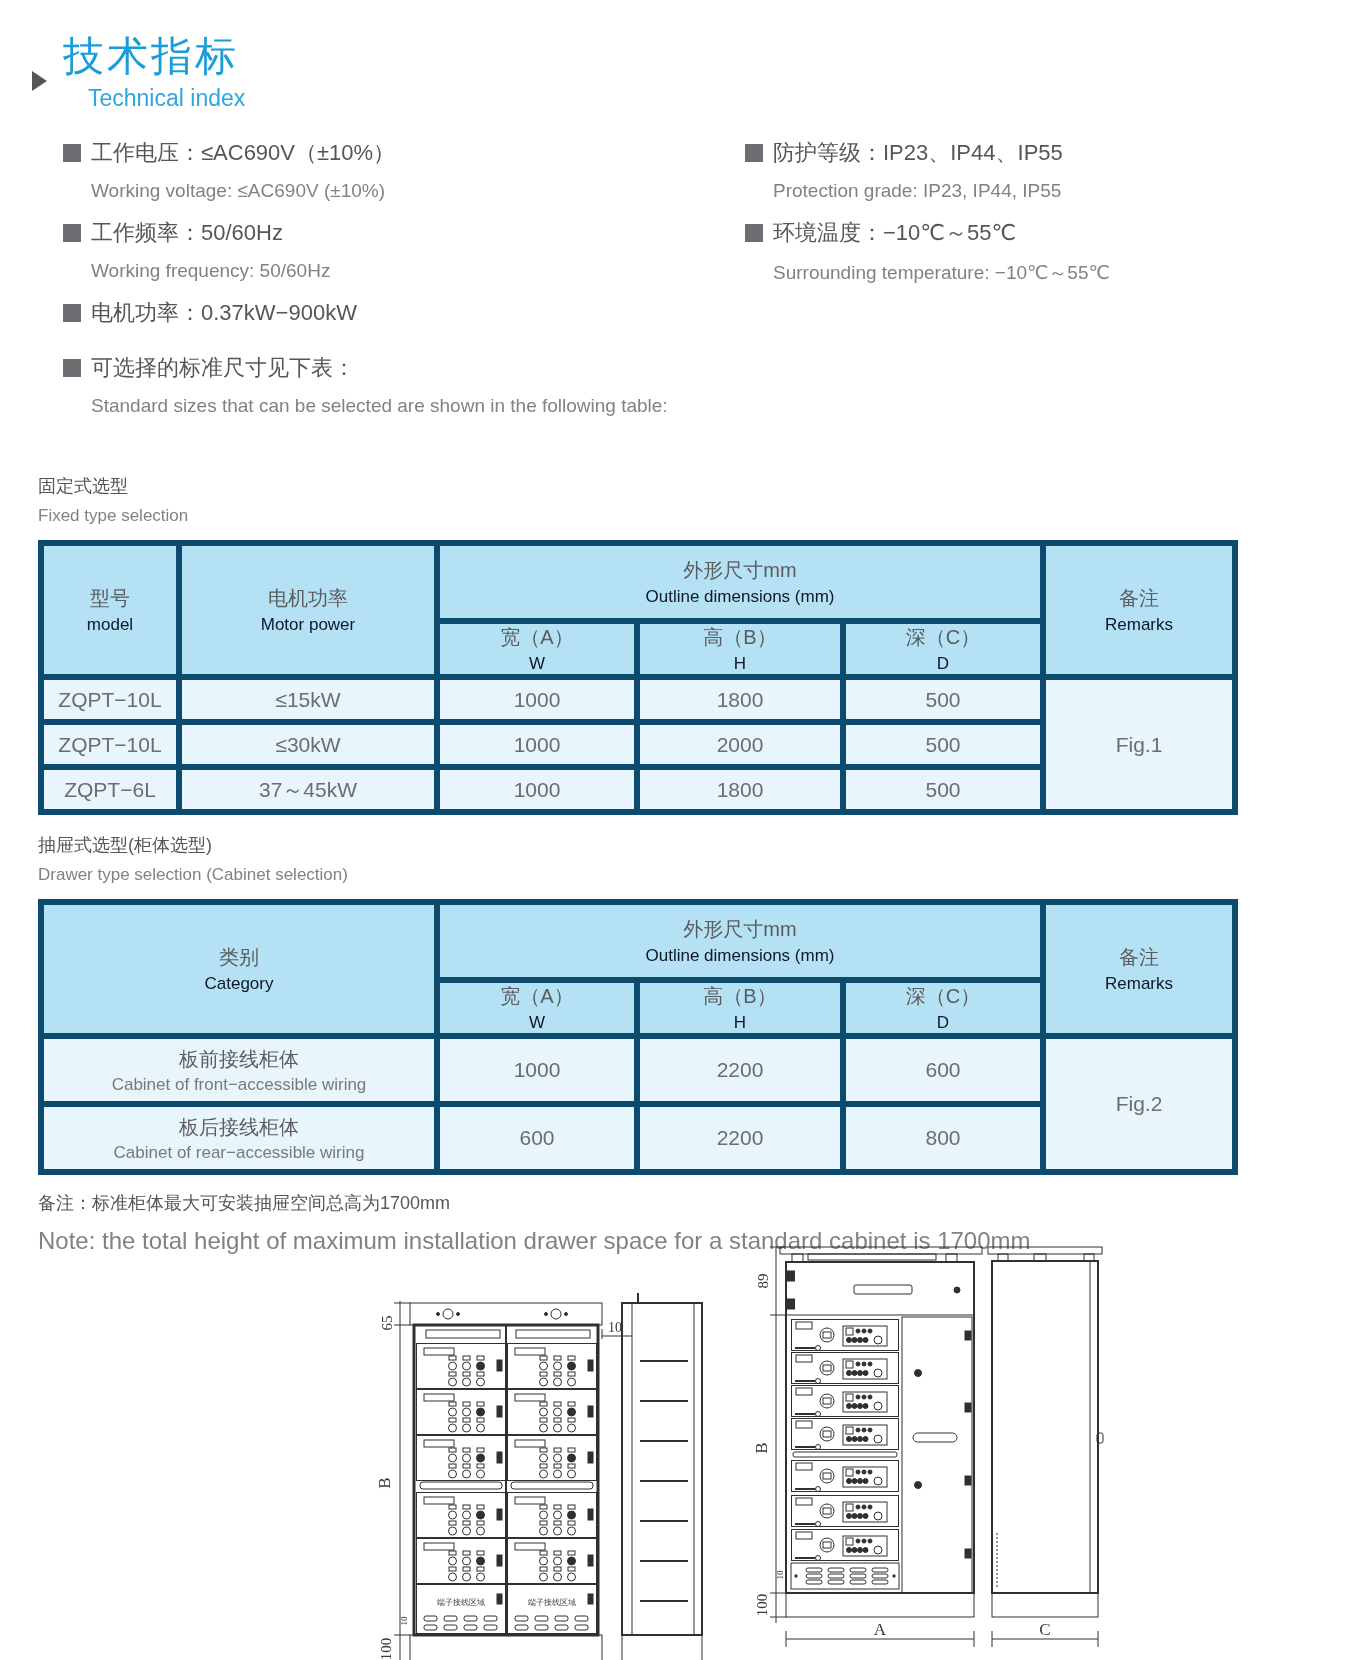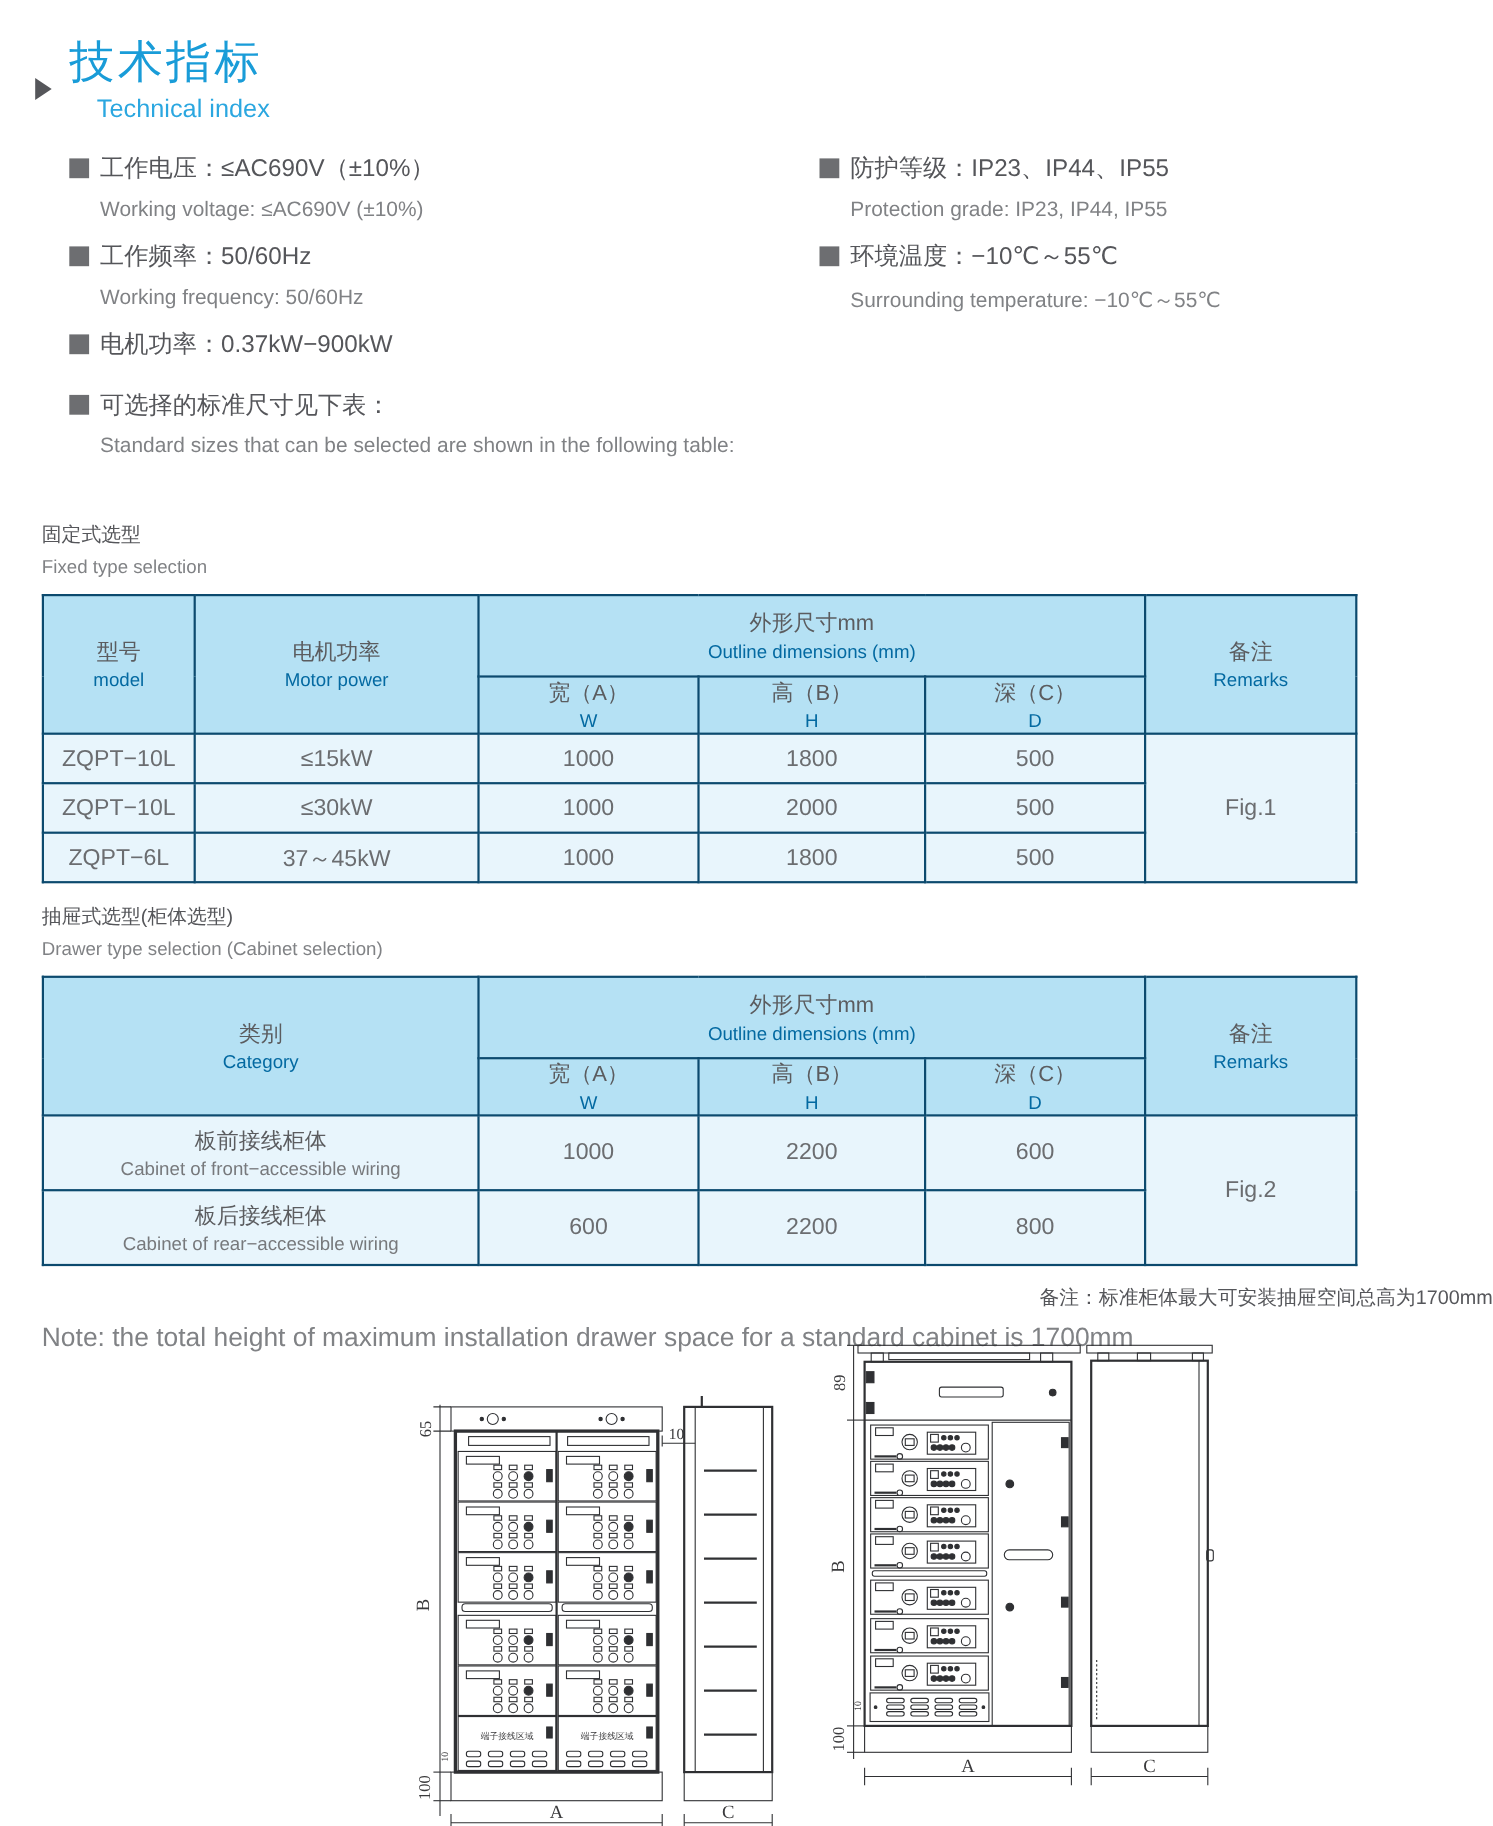--- a/index.html
+++ b/index.html
@@ -29,34 +29,34 @@
   .sq-icon { width:18px; height:18px; background:#6d6e71; margin-right:10px; flex:none; }
   .spec-en { font-size:19px; color:#808285; margin:12px 0 13px 28px; }
   .spec-item.gap { margin-top:22px; }
 
   
   .sec-zh { font-size:18px; color:#55565a; margin-top:41px; }
   .sec-en { font-size:17px; color:#808285; margin:8px 0 14px 0; }
 
   
   table { border-collapse:collapse; table-layout:fixed; width:1194px; }
-  th, td { border:2px solid #0c4a6e; text-align:center; vertical-align:middle; padding:0; }
+  th, td { border:6px solid #0c4a6e; text-align:center; vertical-align:middle; padding:0; }
   th { background:#b5e1f4; font-weight:normal; }
   td { background:#e8f5fc; font-size:21px; color:#6b6d70; }
   .h-zh { font-size:20px; color:#5b5c5f; }
-  .h-en { font-size:17px; color:#0369a1; margin-top:3px; }
+  .h-en { font-size:17px; color:#0f172a; margin-top:3px; }
   tr.grp th { height:72px; }
   tr.sub th { height:50px; }
   .t1 tbody tr { height:45px; }
   .t2 tbody tr { height:68px; }
   .cat-zh { font-size:20px; color:#5b5c5f; }
   .cat-en { font-size:17px; color:#77797c; margin-top:2px; }
 
   
-  .note-zh { font-size:18px; color:#55565a; margin-top:16px;text-align:right; }
+  .note-zh { font-size:18px; color:#55565a; margin-top:16px; }
   .note-en { font-size:24px; color:#808285; margin-top:12px; }
 
   
   .figures { position:relative; height:540px; margin-top:0; }
   .fig-block { position:absolute; }
   .fig1-block { left:332px; top:28px; width:380px; }
   .fig2-block { left:712px; top:-22px; width:360px; }
   svg { display:block; }
   svg text { font-family:"Liberation Serif","DejaVu Serif",serif; fill:#3a3a3c; stroke:none; }
 </style>

